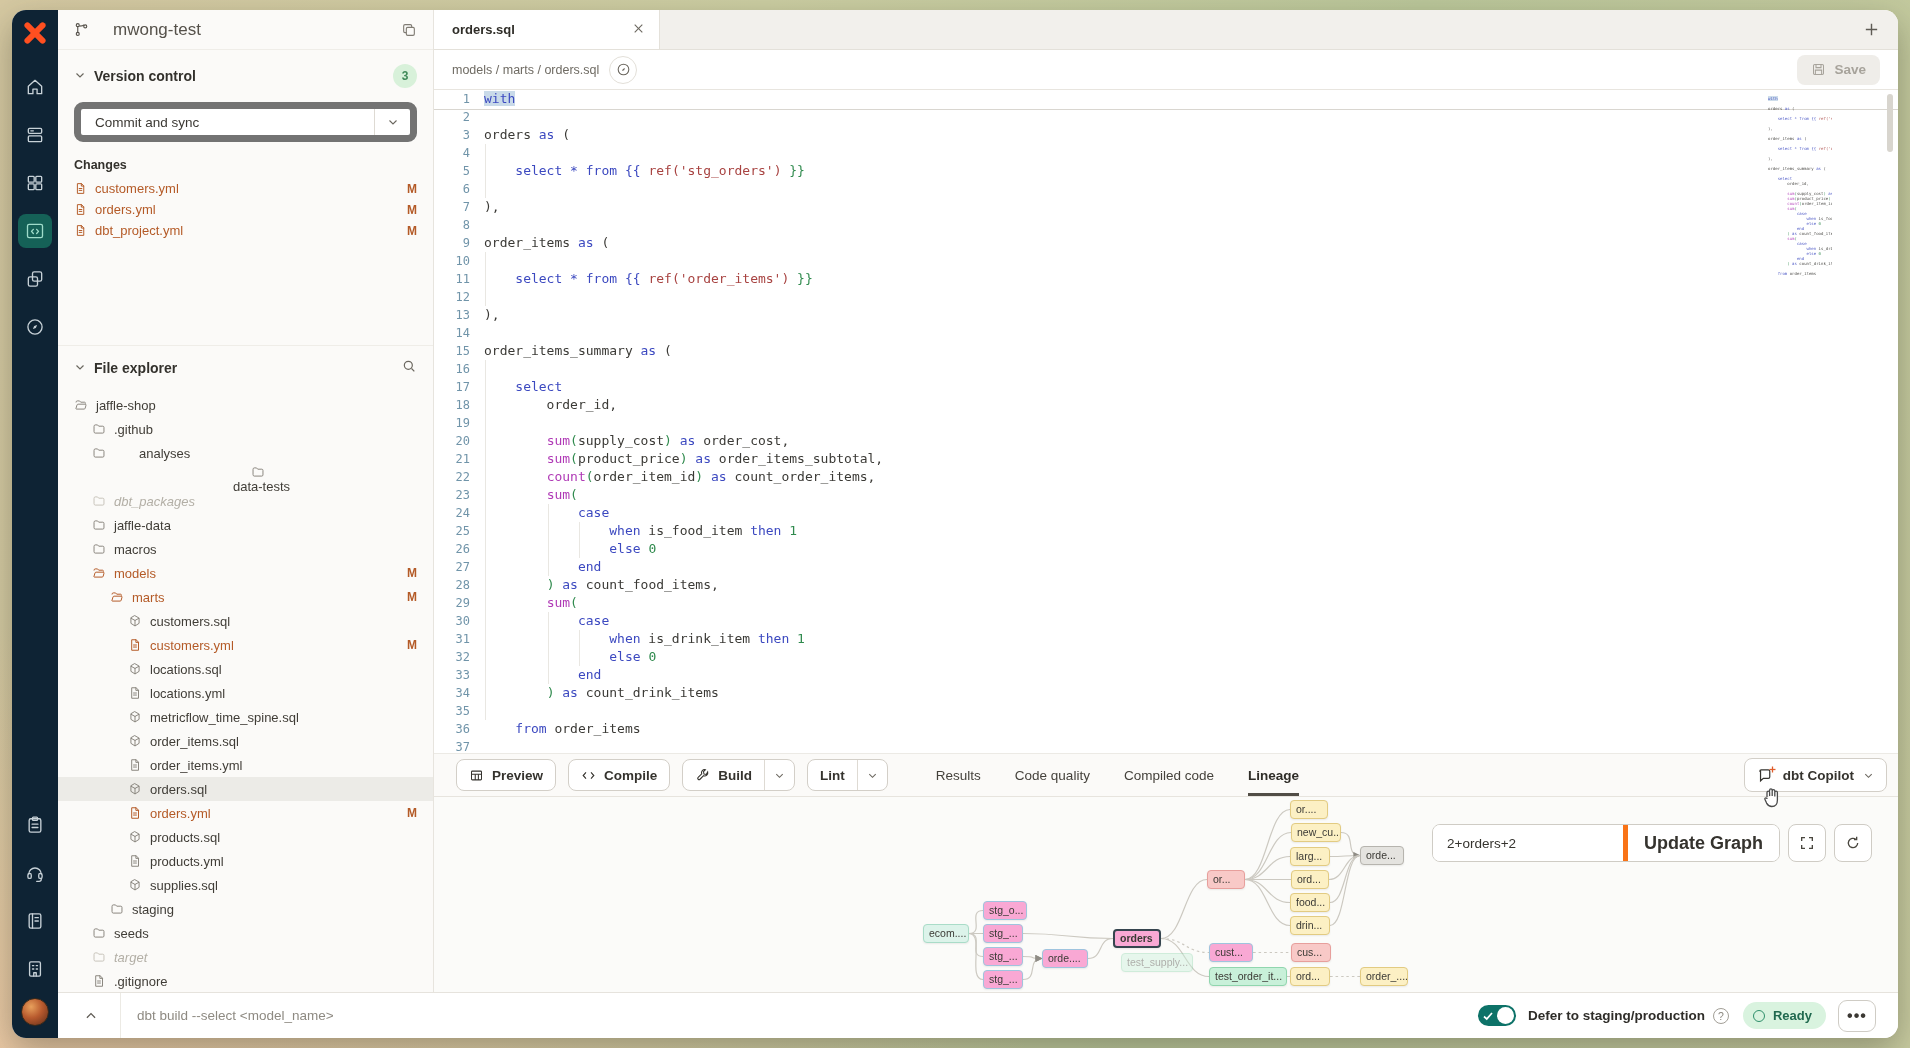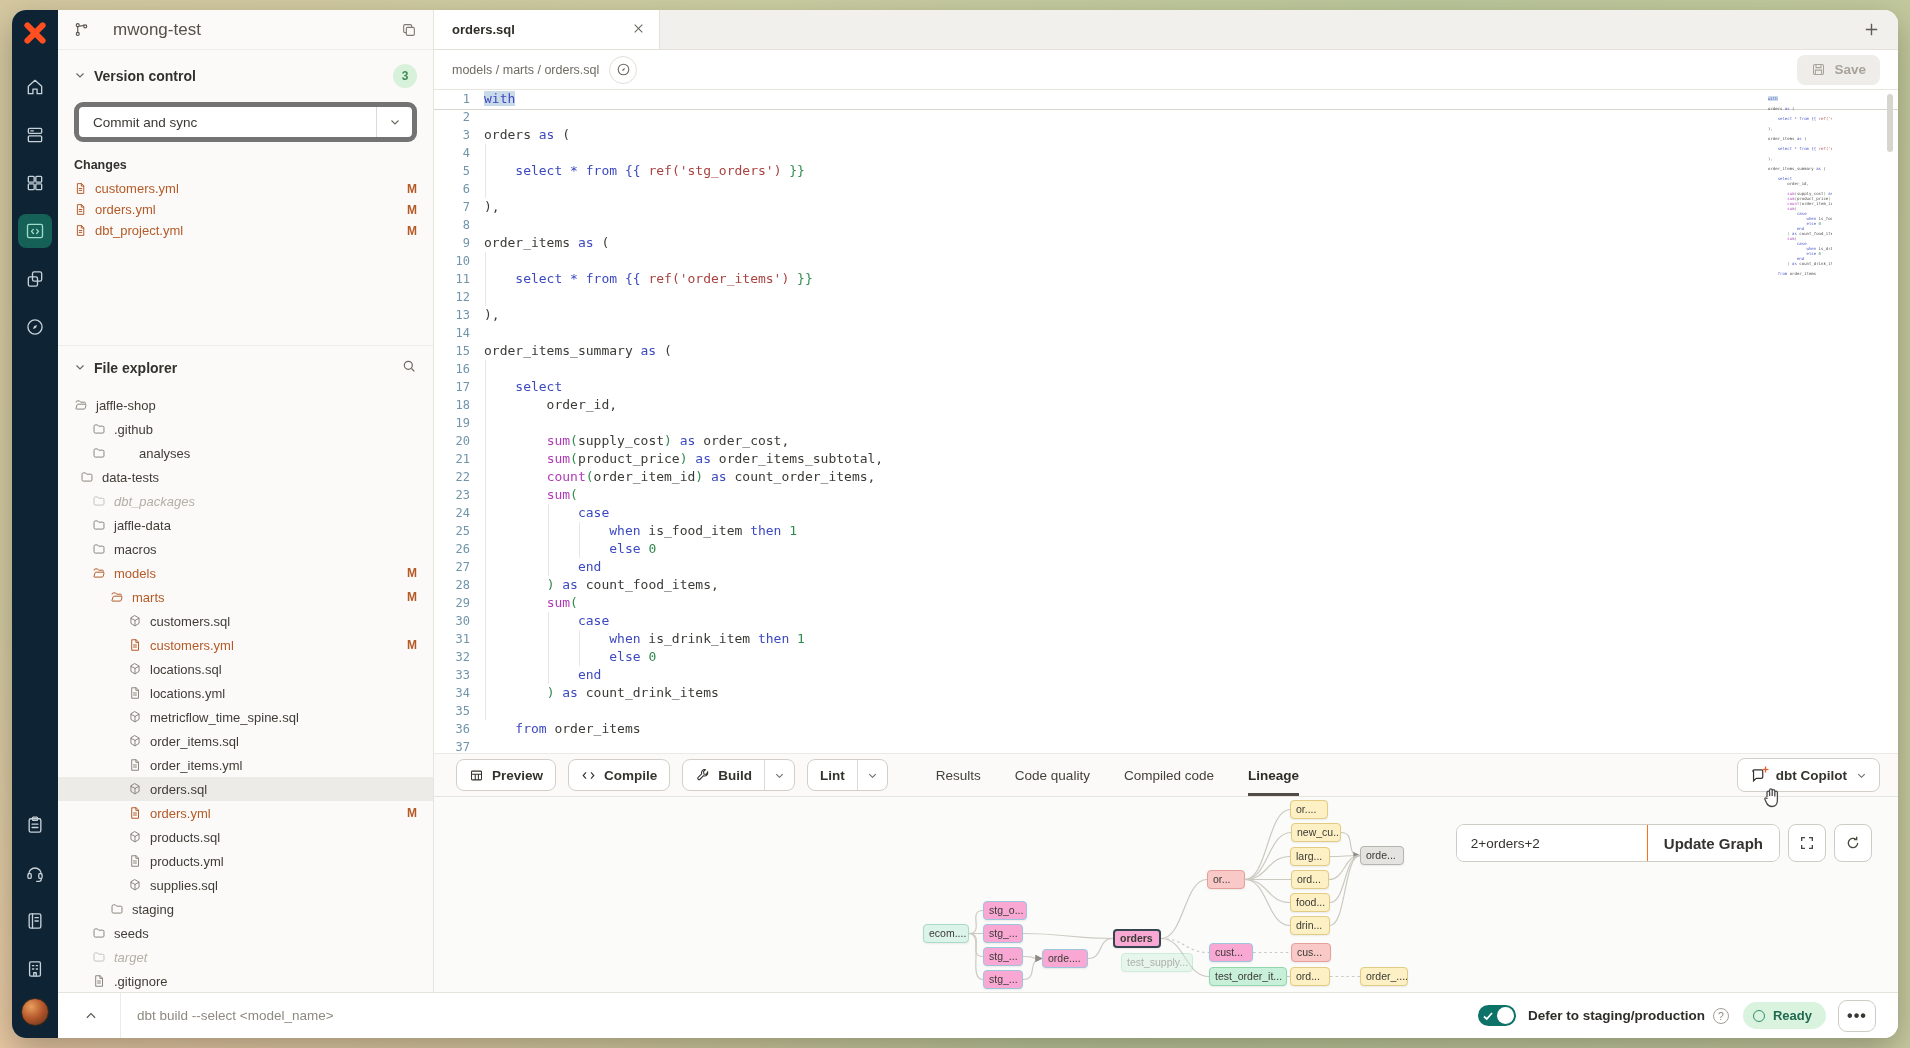--- a/index.html
+++ b/index.html
@@ -29,21 +29,21 @@
   
   .side{ width:376px; flex:none; background:#fbfaf8; border-right:1px solid #e7e4de; display:flex; flex-direction:column; font-size:13px; color:#3b3833;}
   .branch-row{ height:40px; flex:none; display:flex; align-items:center; padding:0 16px; border-bottom:1px solid #efede8; color:#55514a;}
   .branch-row .lbl{ margin-left:24px; font-size:17px; }
   .branch-row .right-ic{ margin-left:auto; color:#807c74; }
   .vc{ height:295px; flex:none; overflow:hidden; display:flex; flex-direction:column; }
   .sec-head{ display:flex; align-items:center; padding:14px 16px 8px 16px; font-weight:700; font-size:14px; color:#33312c;}
   .sec-head .chev{ margin-right:8px; color:#6b675f; }
   .badge{ margin-left:auto; width:24px; height:24px; border-radius:50%; background:#d8f1da; color:#3f8a58;
           font-size:12px; display:flex; align-items:center; justify-content:center; font-weight:600;}
-  .commit-btn{ margin:6px 16px 0 16px; height:40px; border:5px solid #737373; border-radius:9px; background:#fff;
+  .commit-btn{ margin:6px 16px 0 16px; height:40px; border:7px solid #737373; border-radius:9px; background:#fff;
                display:flex; align-items:stretch; overflow:hidden; cursor:pointer;}
   .commit-btn .txt{ flex:1; display:flex; align-items:center; padding-left:14px; font-size:13.5px; color:#3b3833;}
   .commit-btn .dd{ width:36px; border-left:1px solid #dedad3; display:flex; align-items:center; justify-content:center; color:#6b675f;}
   .changes-lab{ margin:16px 16px 6px 16px; font-weight:700; font-size:12.5px; color:#33312c;}
   .chg-row{ display:flex; align-items:center; height:21px; padding:0 16px; color:#b45a27; cursor:pointer;}
   .chg-row .ic{ color:#b45a27; margin-right:8px; display:flex; }
   .chg-row .m{ margin-left:auto; font-weight:700; font-size:12px; }
   .fe-head{ border-top:1px solid #efede8; height:44px; flex:none; display:flex; align-items:center; padding:0 16px; font-weight:700; font-size:14px; color:#33312c;}
   .fe-head .chev{ margin-right:8px; color:#6b675f;}
   .fe-head .search{ margin-left:auto; color:#6b675f;}
@@ -85,40 +85,40 @@
   
   .toolbar{ height:44px; flex:none; background:#fbfaf8; border-top:1px solid #eceae5; border-bottom:1px solid #e7e4de;
             display:flex; align-items:center; padding-left:22px;}
   .btn{ height:32px; border:1px solid #d3cfc8; border-radius:8px; background:#fff; display:flex; align-items:center;
         font-size:13.5px; color:#35332e; font-weight:600; margin-right:12px; cursor:pointer; overflow:hidden;}
   .btn .seg{ display:flex; align-items:center; gap:8px; padding:0 12px; height:100%;}
   .btn .dd{ width:30px; height:100%; border-left:1px solid #dedad3; display:flex; align-items:center; justify-content:center; color:#6b675f;}
   .ptabs{ display:flex; align-items:stretch; height:100%; margin-left:36px; gap:34px;}
   .ptab{ font-size:13.5px; color:#45423c; display:flex; align-items:center; border-bottom:3px solid transparent; padding-top:3px; cursor:pointer;}
   .ptab.active{ border-bottom-color:#514d46; font-weight:600; color:#2f2d28;}
-  .copilot{ margin-left:auto; margin-right:18px; height:34px; border:1px solid #d3cfc8; border-radius:8px; background:#fff;
+  .copilot{ margin-left:auto; margin-right:11px; height:34px; border:1px solid #d3cfc8; border-radius:8px; background:#fff;
             display:flex; align-items:center; gap:9px; padding:0 12px; font-size:13.5px; color:#35332e; font-weight:600; cursor:pointer;}
   
   .lineage{ height:195px; flex:none; position:relative; background:#fbfbf9; overflow:hidden;}
   .lineage svg.edges{ position:absolute; inset:0;}
   .nd{ position:absolute; height:19px; border:1px solid; border-radius:4px; font-size:10.5px; line-height:17px;
        padding:0 5px; color:#3b3a35; white-space:nowrap; overflow:hidden; background:#fff; cursor:pointer;
        box-shadow:0 1px 2px rgba(0,0,0,.07);}
   .nd-blue{ background:#f9a8d4; border-color:#9fc4de;}
   .nd-yellow{ background:#fcf0c4; border-color:#e2cb82;}
   .nd-pink{ background:#f8c9c7; border-color:#e79f9c;}
   .nd-green{ background:#c8f0d9; border-color:#90d6ae;}
   .nd-teal{ background:#dcf3ea; border-color:#a9dcc8;}
   .nd-gray{ background:#e4e3df; border-color:#b6b4ae;}
   .nd-sel{ border:2px solid #36454f; font-weight:700; line-height:15px;}
   .nd-ghost{ opacity:.4; }
   .gcontrols{ position:absolute; top:27px; right:26px; display:flex; gap:8px; align-items:center;}
   .filter-group{ display:flex; height:38px; background:#fff; border:1px solid #cfccc5; border-radius:8px; overflow:hidden;}
   .filter-group input{ width:190px; border:none; outline:none; padding:0 14px; font-size:13.5px; color:#35332e; font-family:"Liberation Sans",sans-serif;}
-  .filter-group .upd{ border-left:1px solid #f97316; display:flex; align-items:center; padding:0 16px; font-size:15px; font-weight:600; color:#35332e; cursor:pointer; background:#fff;}
+  .filter-group .upd{ border-left:5px solid #f97316; display:flex; align-items:center; padding:0 16px; font-size:18px; font-weight:600; color:#35332e; cursor:pointer; background:#fff;}
   .sqbtn{ width:38px; height:38px; background:#fff; border:1px solid #cfccc5; border-radius:8px; display:flex; align-items:center; justify-content:center; color:#4a473f; cursor:pointer;}
   
   .statusbar{ height:46px; flex:none; background:#fff; border-top:1px solid #e6e3dd; display:flex; align-items:center; padding-right:22px;}
   .sb-caret{ padding-left:26px; color:#5f5b54; display:flex; cursor:pointer;}
   .sb-div{ width:1px; height:45px; background:#eceae4; margin-left:22px;}
   .sb-input{ flex:1; border:none; outline:none; padding-left:16px; font-size:13.5px; color:#3b3833; background:transparent; font-family:"Liberation Sans",sans-serif;}
   .sb-input::placeholder{ color:#8e8a82; }
   .toggle{ width:38px; height:21px; border-radius:11px; background:#0d7268; position:relative; flex:none; cursor:pointer;}
   .toggle .knob{ position:absolute; right:2px; top:2px; width:17px; height:17px; border-radius:50%; background:#fff;}
   .toggle svg{ position:absolute; left:4px; top:4.5px; width:12px; height:12px; color:#fff;}
@@ -339,21 +339,21 @@
                <span>.github</span>
             </div>
             <div class="t-row" style="padding-left: 34px; gap: 25px;">
               <span class="ic">
                 <svg width="14" height="14" viewBox="0 0 24 24" fill="none" stroke="currentColor" stroke-width="1.7" stroke-linejoin="round" stroke-linecap="round">
                   <path d="M3.5 7a2 2 0 0 1 2-2h4l2 2.2h7a2 2 0 0 1 2 2V17a2 2 0 0 1-2 2h-13a2 2 0 0 1-2-2z"></path>
                 </svg>
               </span>
                <span>analyses</span>
             </div>
-            <div class="t-row" style="padding-left: 22px;">
+            <div class="t-row" style="padding-left: 48px; flex-direction: column;">
               <span class="ic">
                 <svg width="14" height="14" viewBox="0 0 24 24" fill="none" stroke="currentColor" stroke-width="1.7" stroke-linejoin="round" stroke-linecap="round">
                   <path d="M3.5 7a2 2 0 0 1 2-2h4l2 2.2h7a2 2 0 0 1 2 2V17a2 2 0 0 1-2 2h-13a2 2 0 0 1-2-2z"></path>
                 </svg>
               </span>
                <span>data-tests</span>
             </div>
             <div class="t-row muted" style="padding-left: 34px;">
               <span class="ic">
                 <svg width="14" height="14" viewBox="0 0 24 24" fill="none" stroke="currentColor" stroke-width="1.7" stroke-linejoin="round" stroke-linecap="round">

